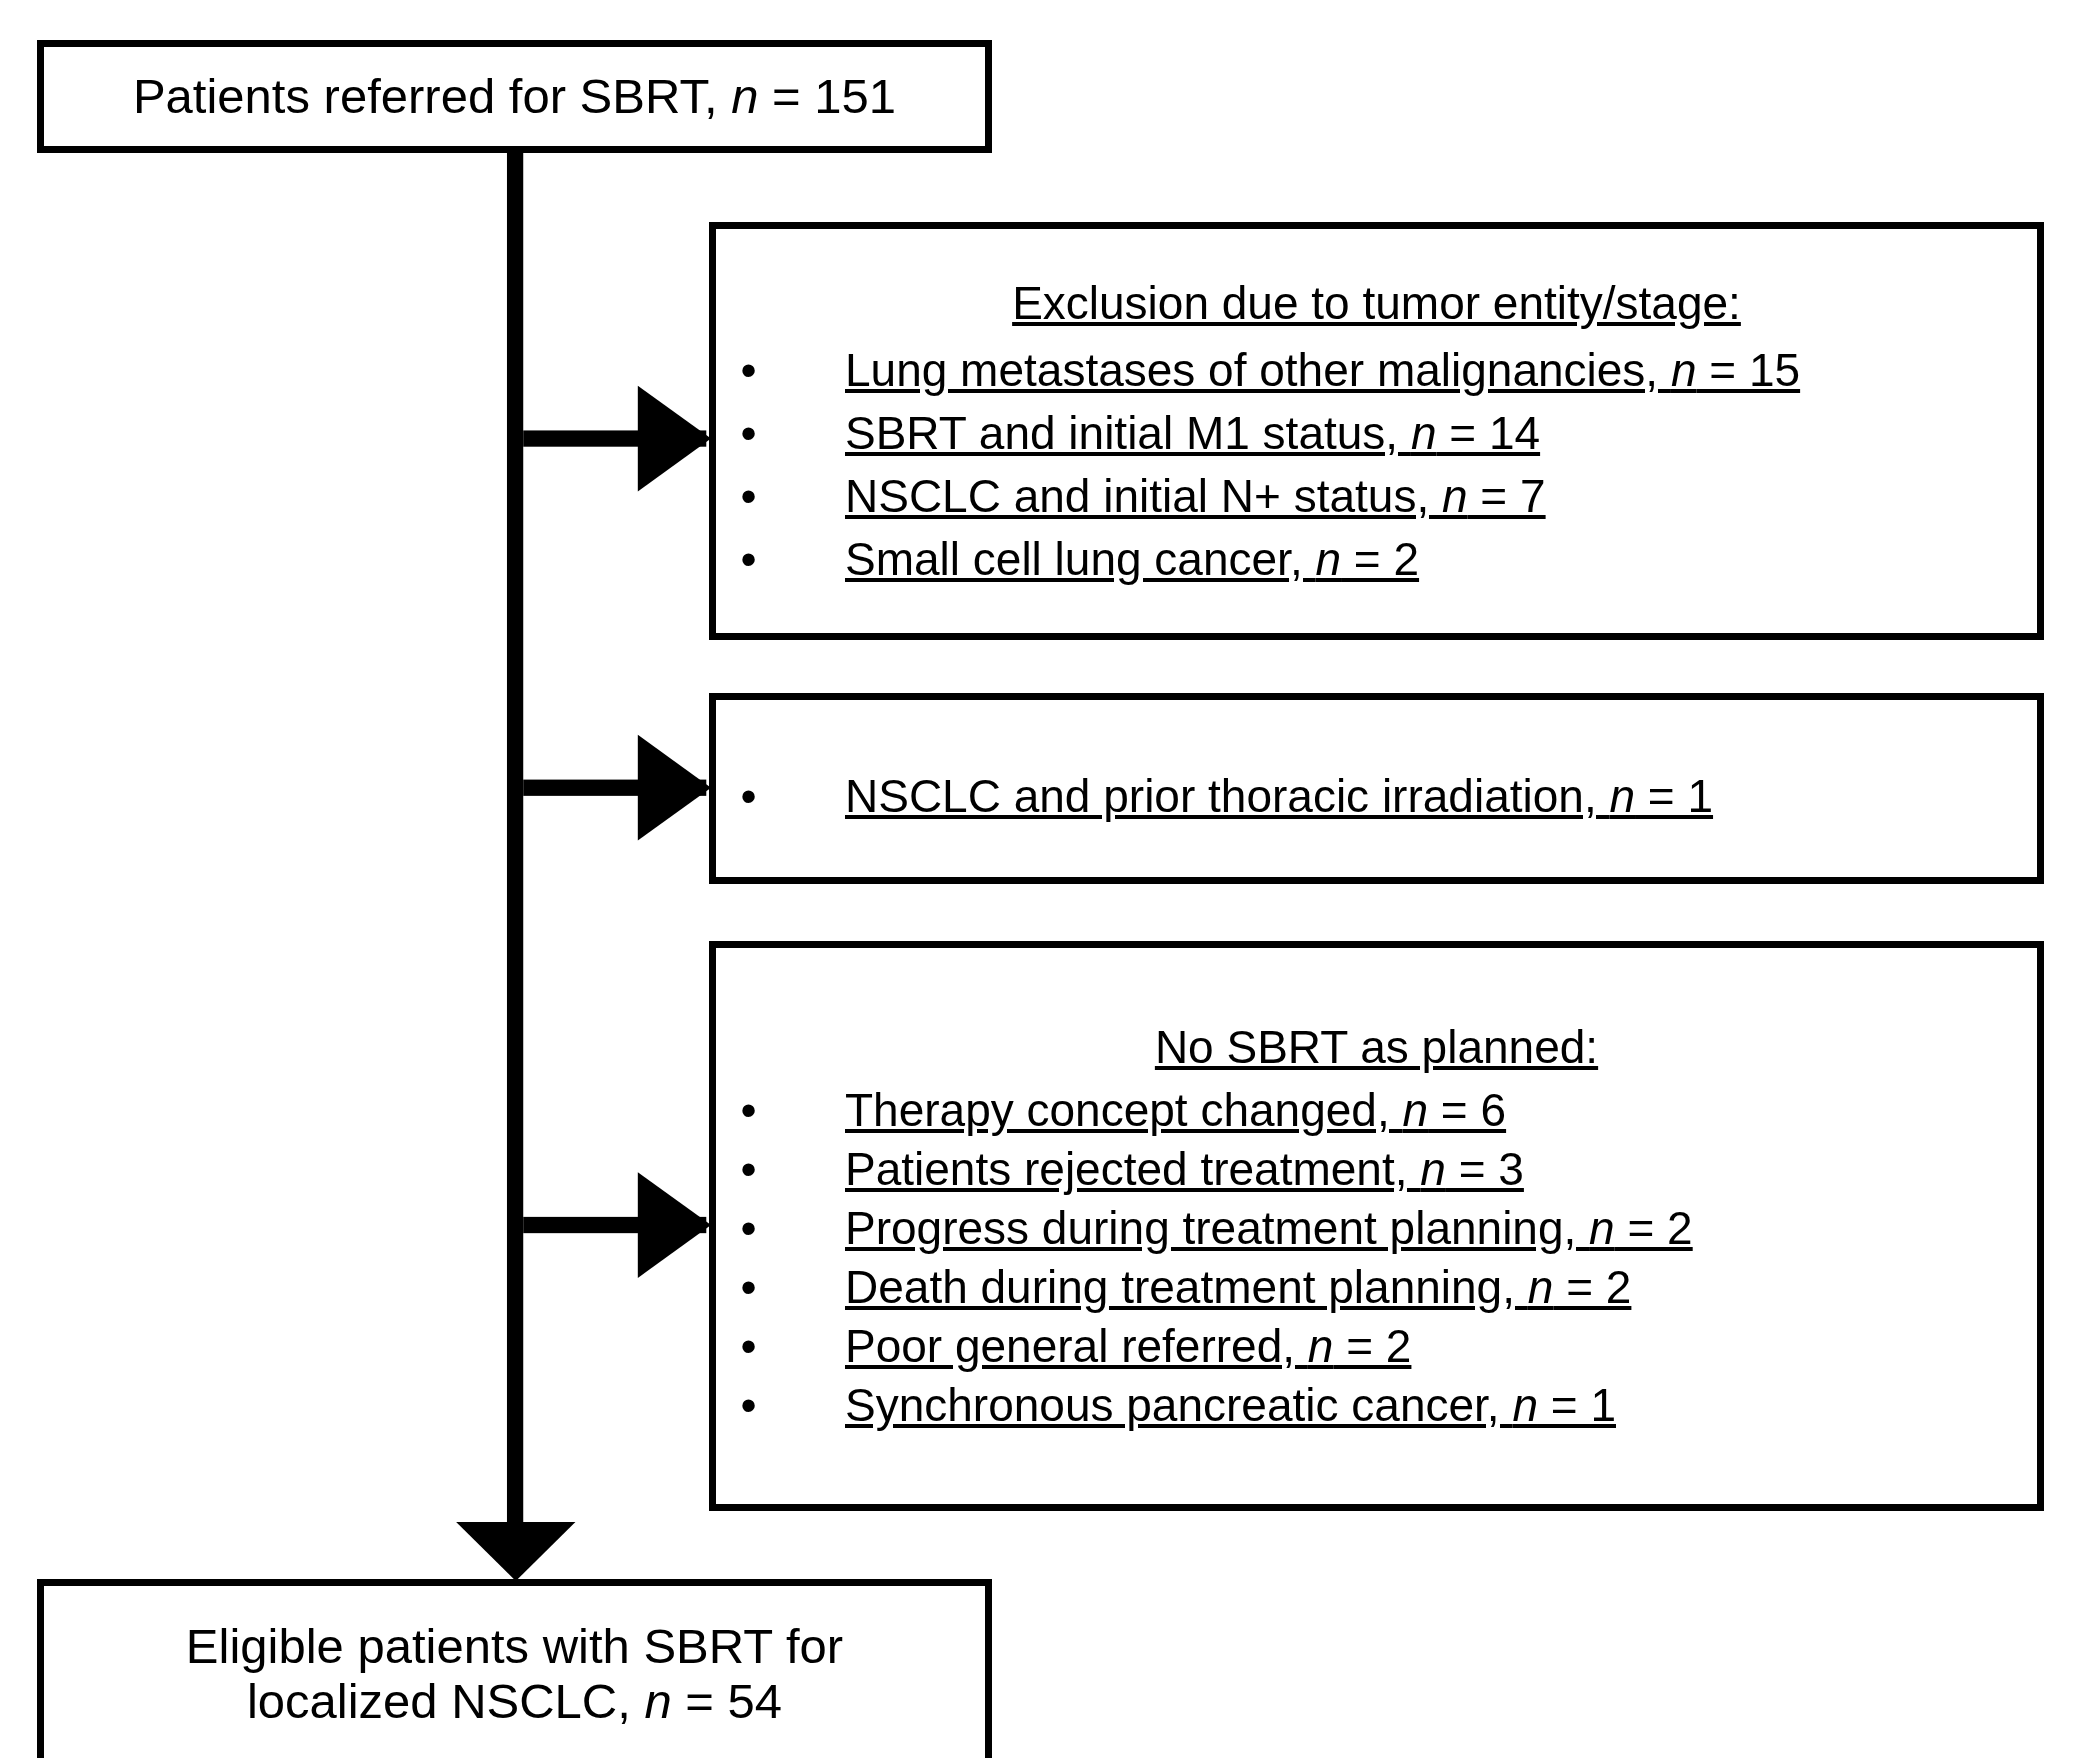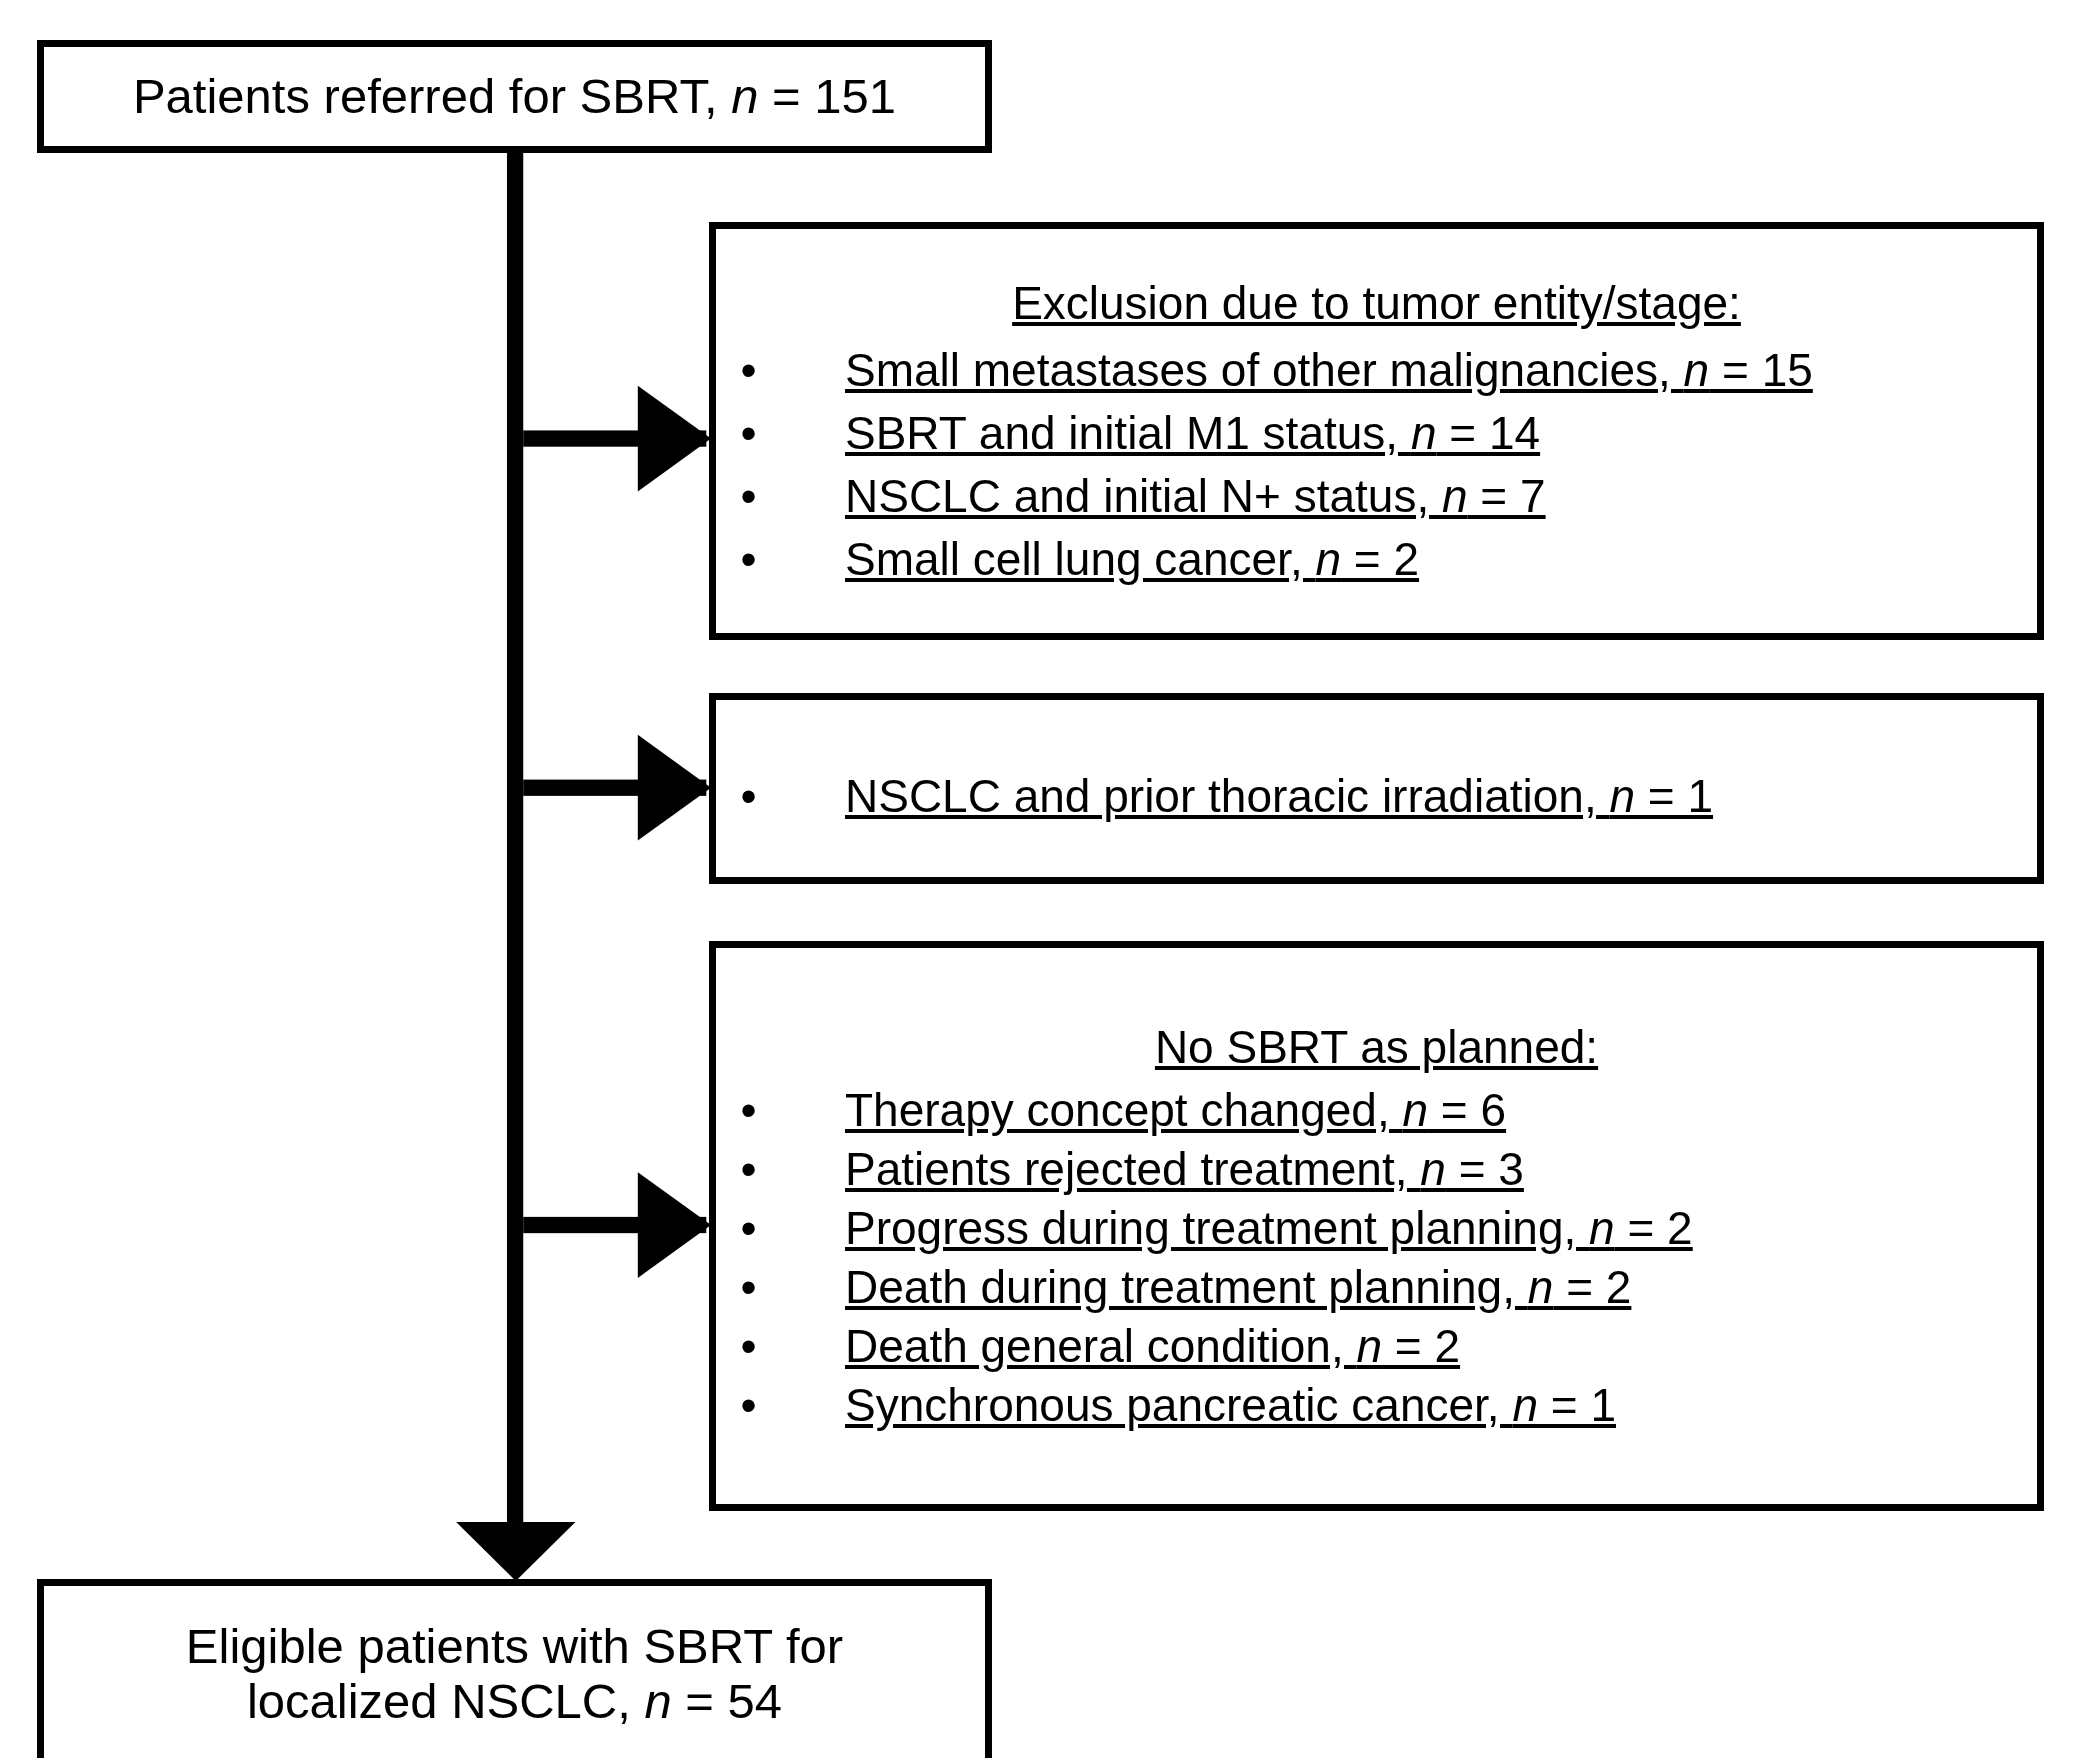--- a/index.html
+++ b/index.html
@@ -132,21 +132,21 @@
 
   <div class="box" id="box-top">
     <div class="term-line"><span>Patients referred for SBRT, </span><em class="nv">n</em><span> = 151</span></div>
   </div>
 
   <div class="box" id="box-excl-1">
     <div class="box-inner">
       <div class="box-heading">Exclusion due to tumor entity/stage:</div>
       <ul class="bullet-list">
         <li class="bullet-item">
-          <span class="bullet-dot">•</span><span>Small metastases of other malignancies, </span><em class="nv">n</em><span> = 15</span>
+          <span class="bullet-dot">•</span><span>Lung metastases of other malignancies, </span><em class="nv">n</em><span> = 15</span>
         </li>
         <li class="bullet-item">
           <span class="bullet-dot">•</span><span>SBRT and initial M1 status, </span><em class="nv">n</em><span> = 14</span>
         </li>
         <li class="bullet-item">
           <span class="bullet-dot">•</span><span>NSCLC and initial N+ status, </span><em class="nv">n</em><span> = 7</span>
         </li>
         <li class="bullet-item">
           <span class="bullet-dot">•</span><span>Small cell lung cancer, </span><em class="nv">n</em><span> = 2</span>
         </li>
@@ -174,21 +174,21 @@
         <li class="bullet-item">
           <span class="bullet-dot">•</span><span>Patients rejected treatment, </span><em class="nv">n</em><span> = 3</span>
         </li>
         <li class="bullet-item">
           <span class="bullet-dot">•</span><span>Progress during treatment planning, </span><em class="nv">n</em><span> = 2</span>
         </li>
         <li class="bullet-item">
           <span class="bullet-dot">•</span><span>Death during treatment planning, </span><em class="nv">n</em><span> = 2</span>
         </li>
         <li class="bullet-item">
-          <span class="bullet-dot">•</span><span>Death general condition, </span><em class="nv">n</em><span> = 2</span>
+          <span class="bullet-dot">•</span><span>Poor general referred, </span><em class="nv">n</em><span> = 2</span>
         </li>
         <li class="bullet-item">
           <span class="bullet-dot">•</span><span>Synchronous pancreatic cancer, </span><em class="nv">n</em><span> = 1</span>
         </li>
       </ul>
     </div>
   </div>
 
   <div class="box" id="box-bottom">
     <div class="term-line">Eligible patients with SBRT for</div>

